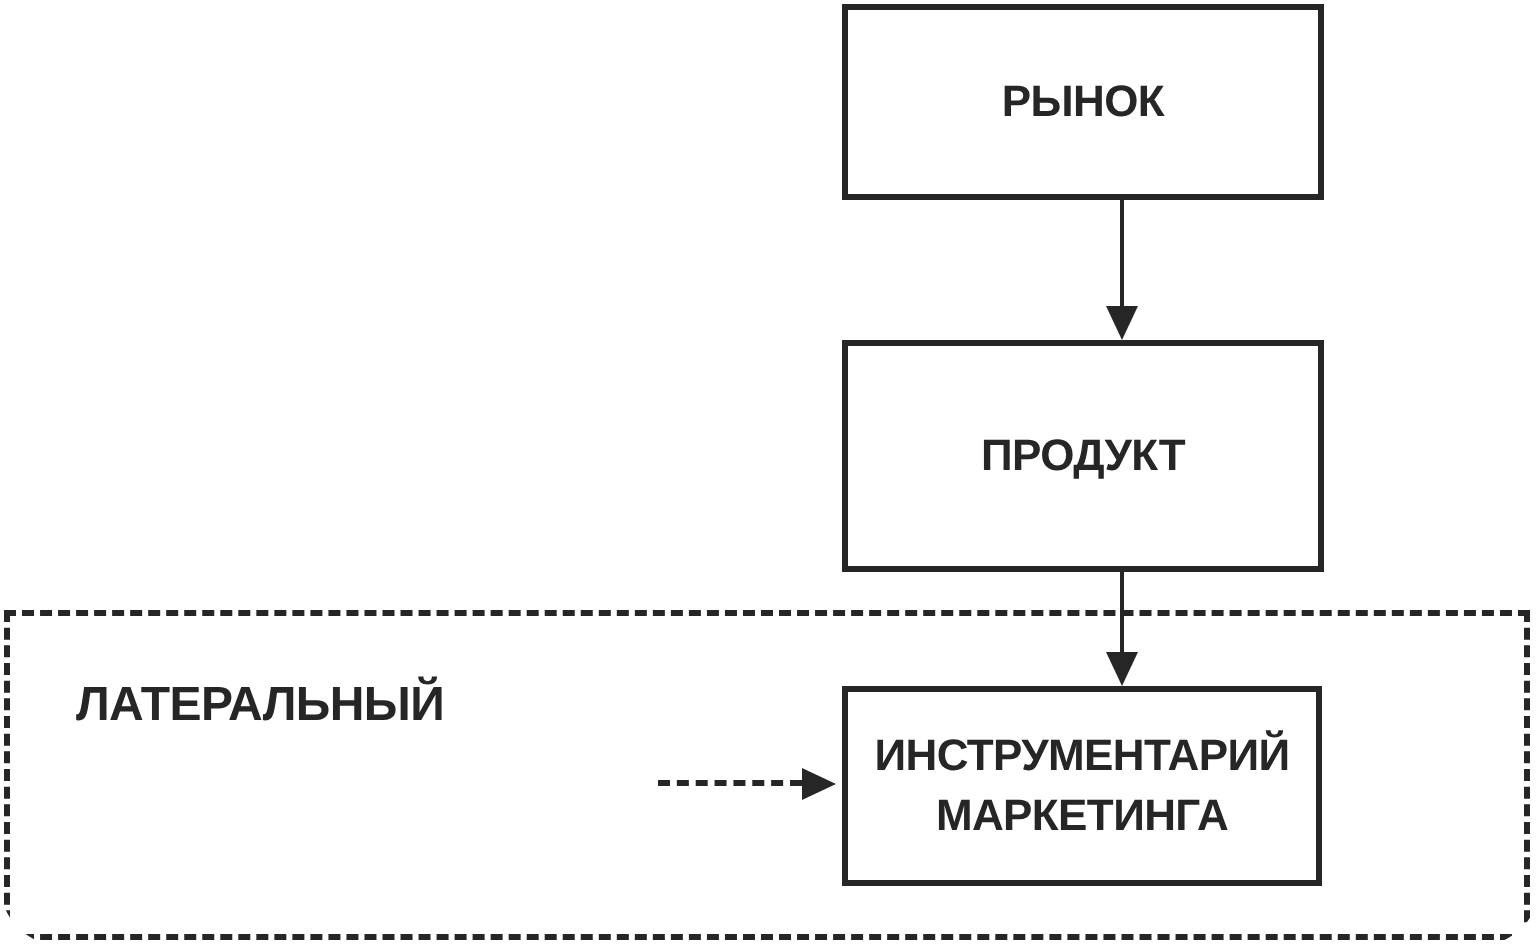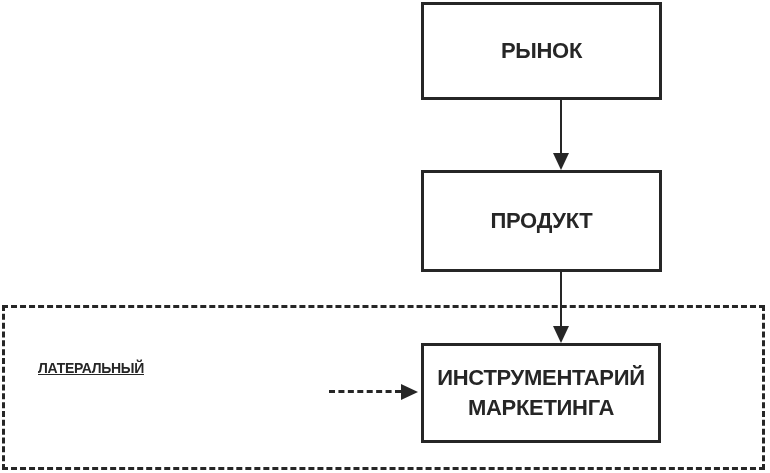--- a/index.html
+++ b/index.html
@@ -7,35 +7,36 @@
     --bg:#ffffff;
   }
   html,body{margin:0;padding:0;background:#fff;}
   .canvas{
     position:relative;
     width:770px;height:473px;
     background:var(--bg);
     font-family:"Liberation Sans","DejaVu Sans",sans-serif;
     color:var(--ink);
     overflow:hidden;
+    border-radius:31px;
   }
   .node{
     position:absolute;
     box-sizing:border-box;
     border:3px solid var(--ink);
     background:var(--bg);
     display:flex;align-items:center;justify-content:center;
     text-align:center;
     font-size:22px;font-weight:700;
     letter-spacing:-0.3px;
     line-height:30px;
     z-index:3;
   }
   .node-market{left:421px;top:2px;width:241px;height:98px;}
-  .node-product{left:421px;top:170px;width:241px;height:102px;}
+  .node-product{left:421px;top:170px;width:241px;height:116px;}
   .node-tools{left:421px;top:343px;width:240px;height:100px;padding:0 0;}
 
   .vline{
     position:absolute;width:2px;background:var(--ink);z-index:2;
   }
   .vline-1{left:560px;top:100px;height:55px;}
   .vline-2{left:560px;top:272px;height:56px;}
   .head-down{
     position:absolute;width:0;height:0;z-index:2;
     border-left:8px solid transparent;
@@ -49,27 +50,26 @@
     position:absolute;
     box-sizing:border-box;
     left:2px;top:305px;width:763px;height:165px;
     border:3px dashed var(--ink);
     background:transparent;
     z-index:1;
   }
 
   .annotation{
     position:absolute;
-    left:38px;top:353px;
-    font-size:14px;font-weight:700;
+    left:38px;top:338px;
+    font-size:24px;font-weight:700;
     letter-spacing:-0.3px;
     line-height:30px;
     white-space:nowrap;
     z-index:3;
-    text-decoration:underline;
   }
 
   .dashed-line{
     position:absolute;
     left:329px;top:390px;width:72px;height:0;
     border-top:3px dashed var(--ink);
     z-index:3;
   }
   .head-right{
     position:absolute;width:0;height:0;z-index:3;

